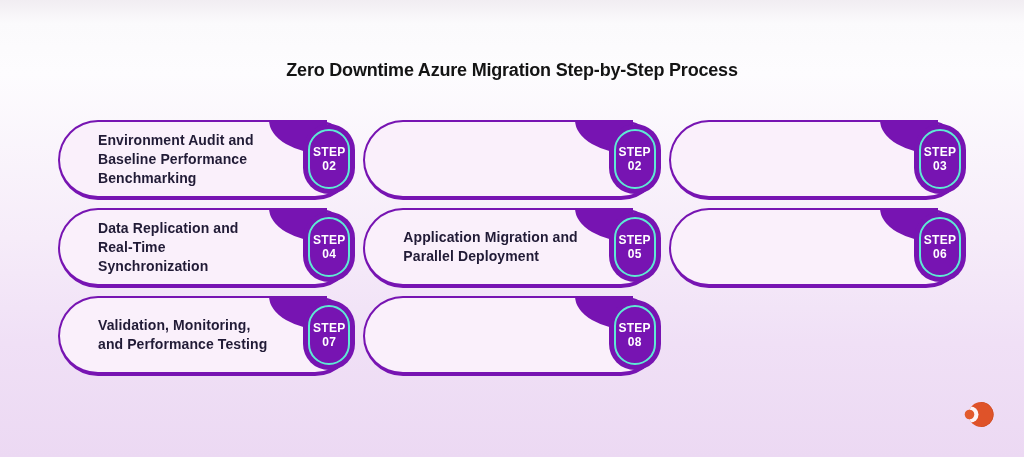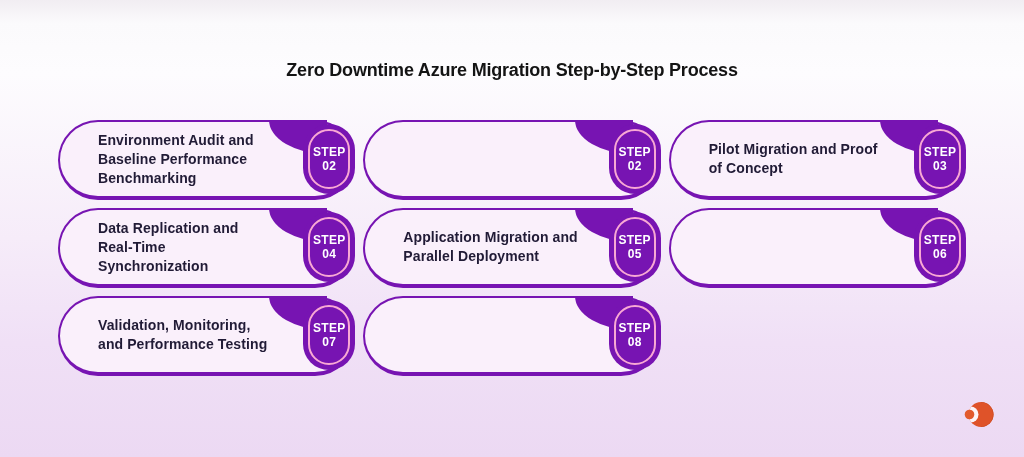--- a/index.html
+++ b/index.html
@@ -79,21 +79,21 @@
     background: #7714b2;
     border-radius: 26px;
     display: flex;
     align-items: center;
     justify-content: center;
   }
 
   .step-badge-inner {
     width: 42px;
     height: 60px;
-    border: 2px solid #f9a8d4;
+    border: 2px solid #5eead4;
     border-radius: 21px;
     background: #7714b2;
     color: #ffffff;
     display: flex;
     flex-direction: column;
     align-items: center;
     justify-content: center;
     font-size: 12px;
     line-height: 14px;
     font-weight: 700;
@@ -132,22 +132,20 @@
     <div class="badge-swoosh"></div>
     <div class="step-badge">
       <div class="step-badge-inner">
         <span>STEP</span>
         <span>02</span>
       </div>
     </div>
   </div>
 
   <div class="step-card">
-    <span class="step-card-title">Pilot Migration and Proof
-of Concept</span>
     <div class="badge-swoosh"></div>
     <div class="step-badge">
       <div class="step-badge-inner">
         <span>STEP</span>
         <span>03</span>
       </div>
     </div>
   </div>
 
   <div class="step-card">

